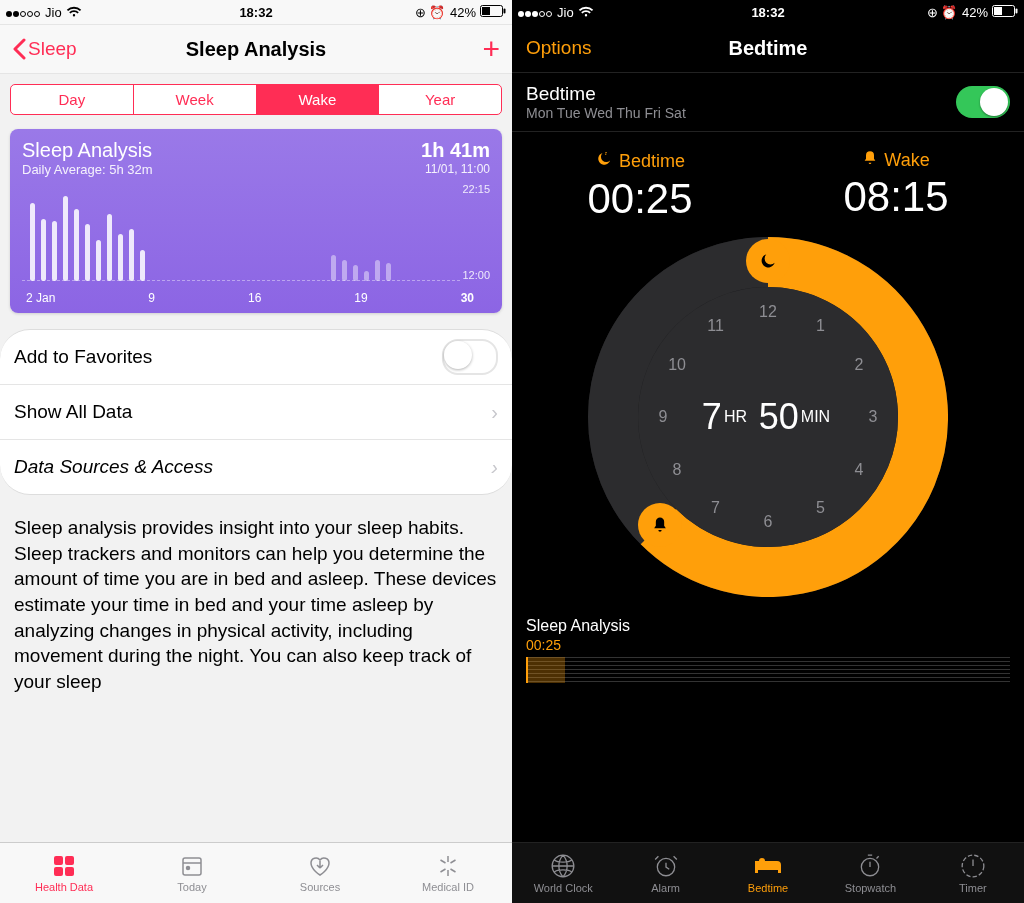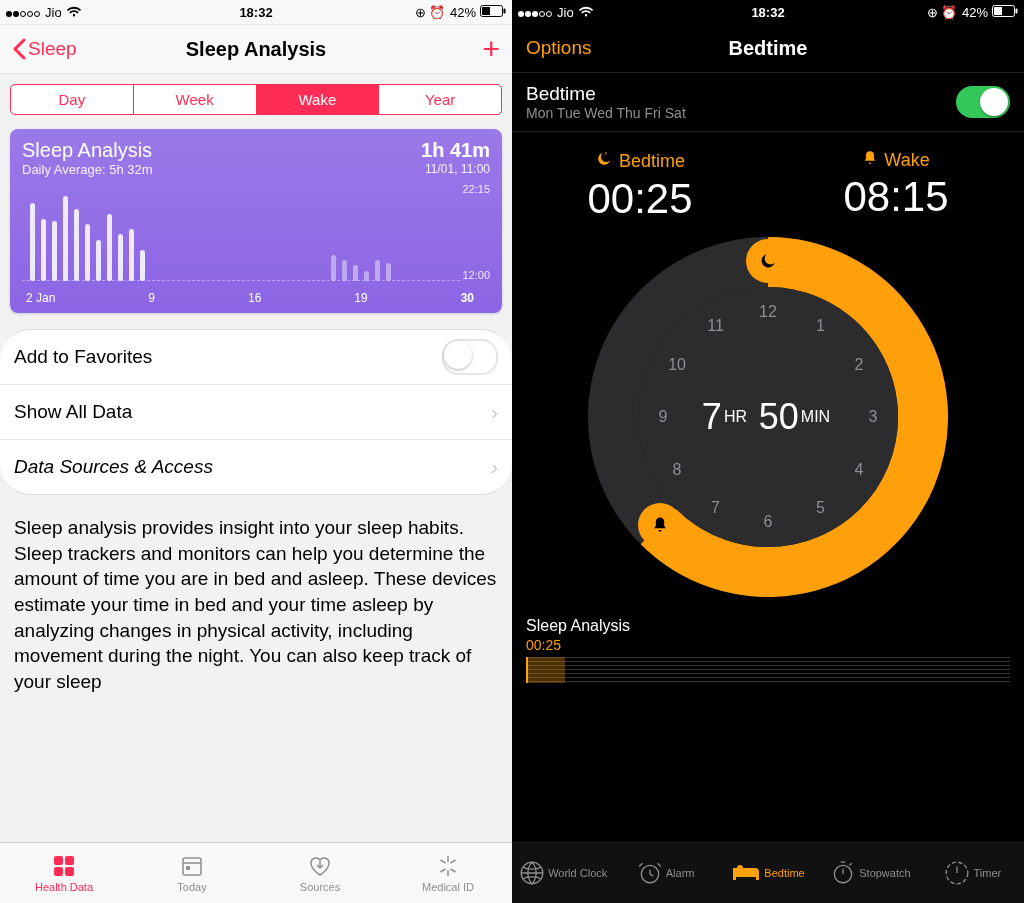--- a/index.html
+++ b/index.html
@@ -88,21 +88,21 @@
   .hour-num{position:absolute;color:#8e8e93;font-size:16px;text-align:center;width:24px;transform:translate(-50%,-50%);}
 
   .r-sleep{padding:10px 14px 0 14px;}
   .r-sleep-t{color:#fff;font-size:16px;}
   .r-sleep-v{color:#ff9f0a;font-size:14px;margin-top:2px;}
   .r-sleep-bar{margin-top:4px;height:26px;background:repeating-linear-gradient(to bottom,#333 0,#333 1px,transparent 1px,transparent 4px);position:relative;}
   .r-sleep-bar::before{content:"";position:absolute;left:0;top:0;bottom:0;width:8%;background:#ff9f0a;opacity:.3;}
   .r-sleep-bar .tick{position:absolute;left:0;top:0;bottom:0;border-left:2px solid #ff9f0a;}
 
   .r-tabs{height:60px;background:#111;border-top:1px solid #222;display:flex;}
-  .r-tab{flex:1;display:flex;flex-direction:row;align-items:center;justify-content:center;gap:3px;font-size:11px;color:#8e8e93;}
+  .r-tab{flex:1;display:flex;flex-direction:column;align-items:center;justify-content:center;gap:3px;font-size:11px;color:#8e8e93;}
   .r-tab.active{color:#ff9f0a;}
   .r-tab .ico{height:26px;display:flex;align-items:center;}
 </style>
 </head>
 <body>
 
 <div class="container">
 
   <div class="phone left">
     <div class="status-bar">

